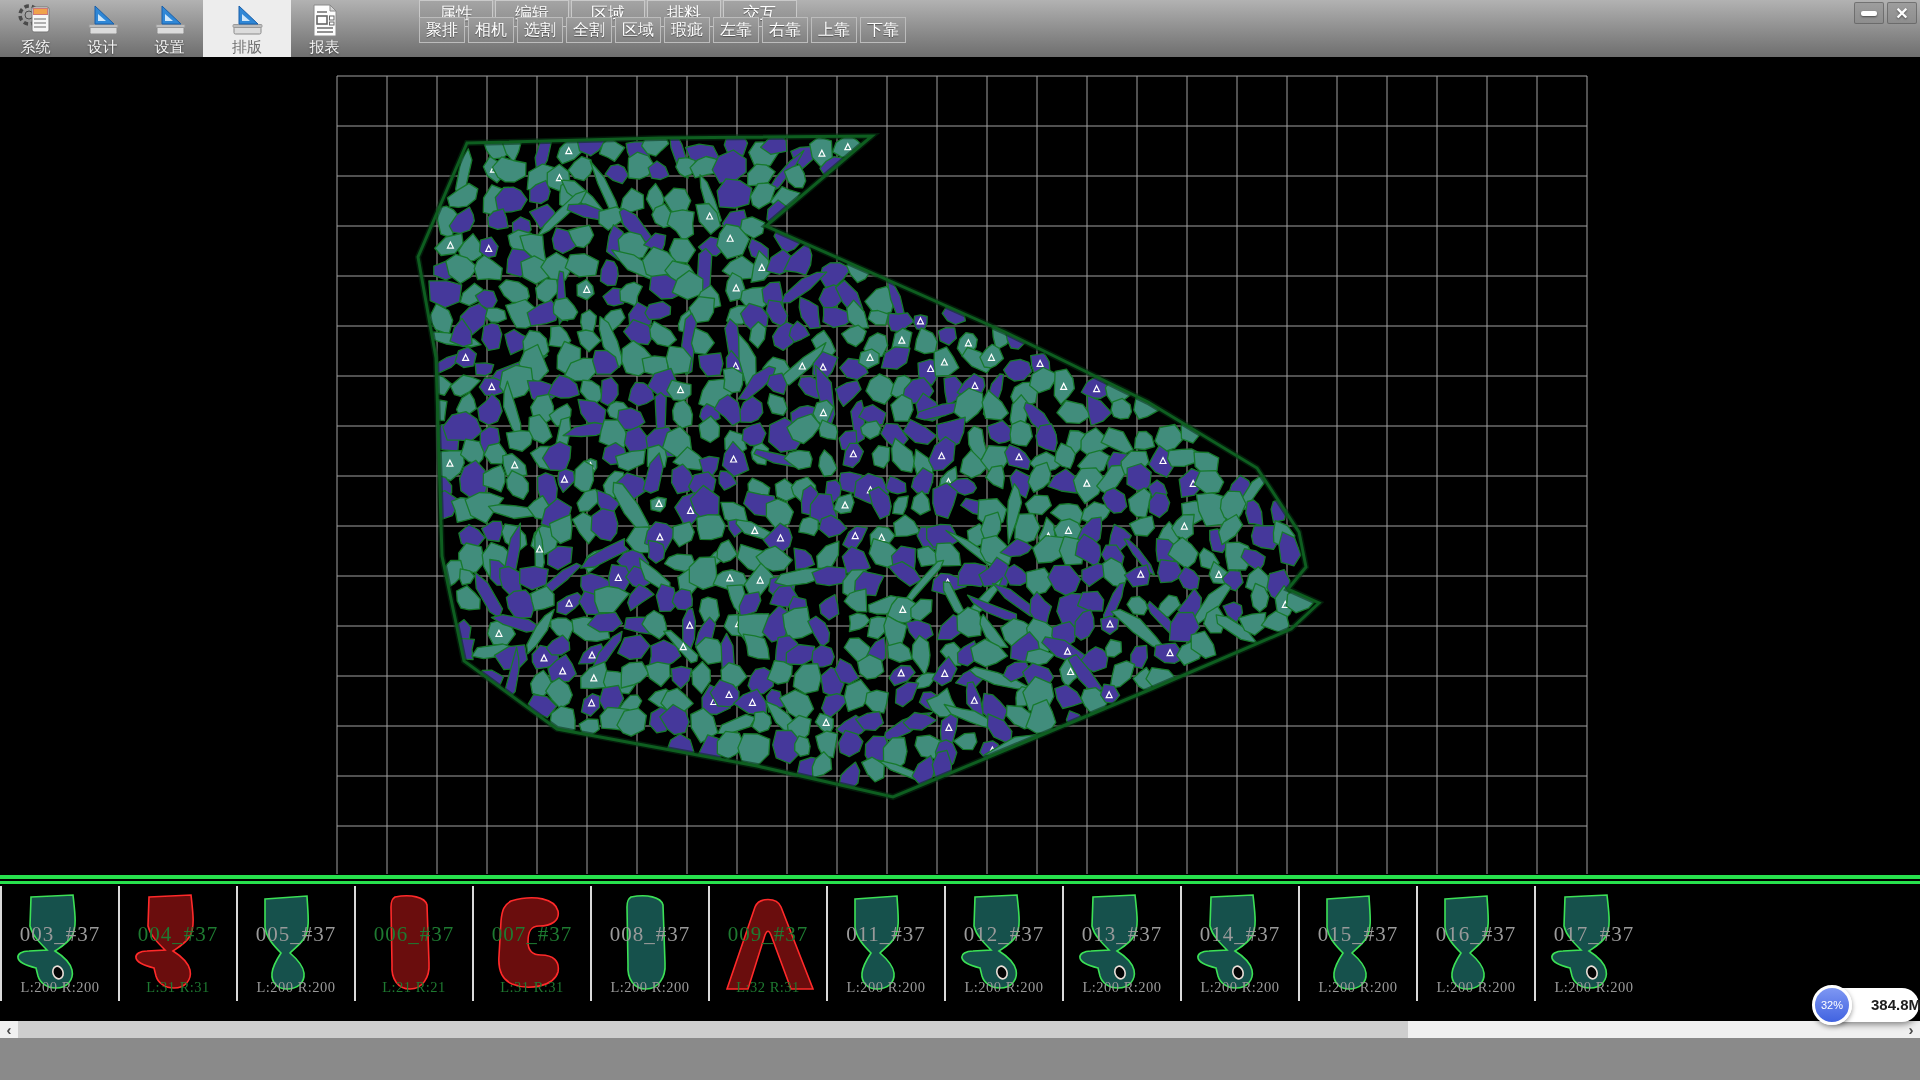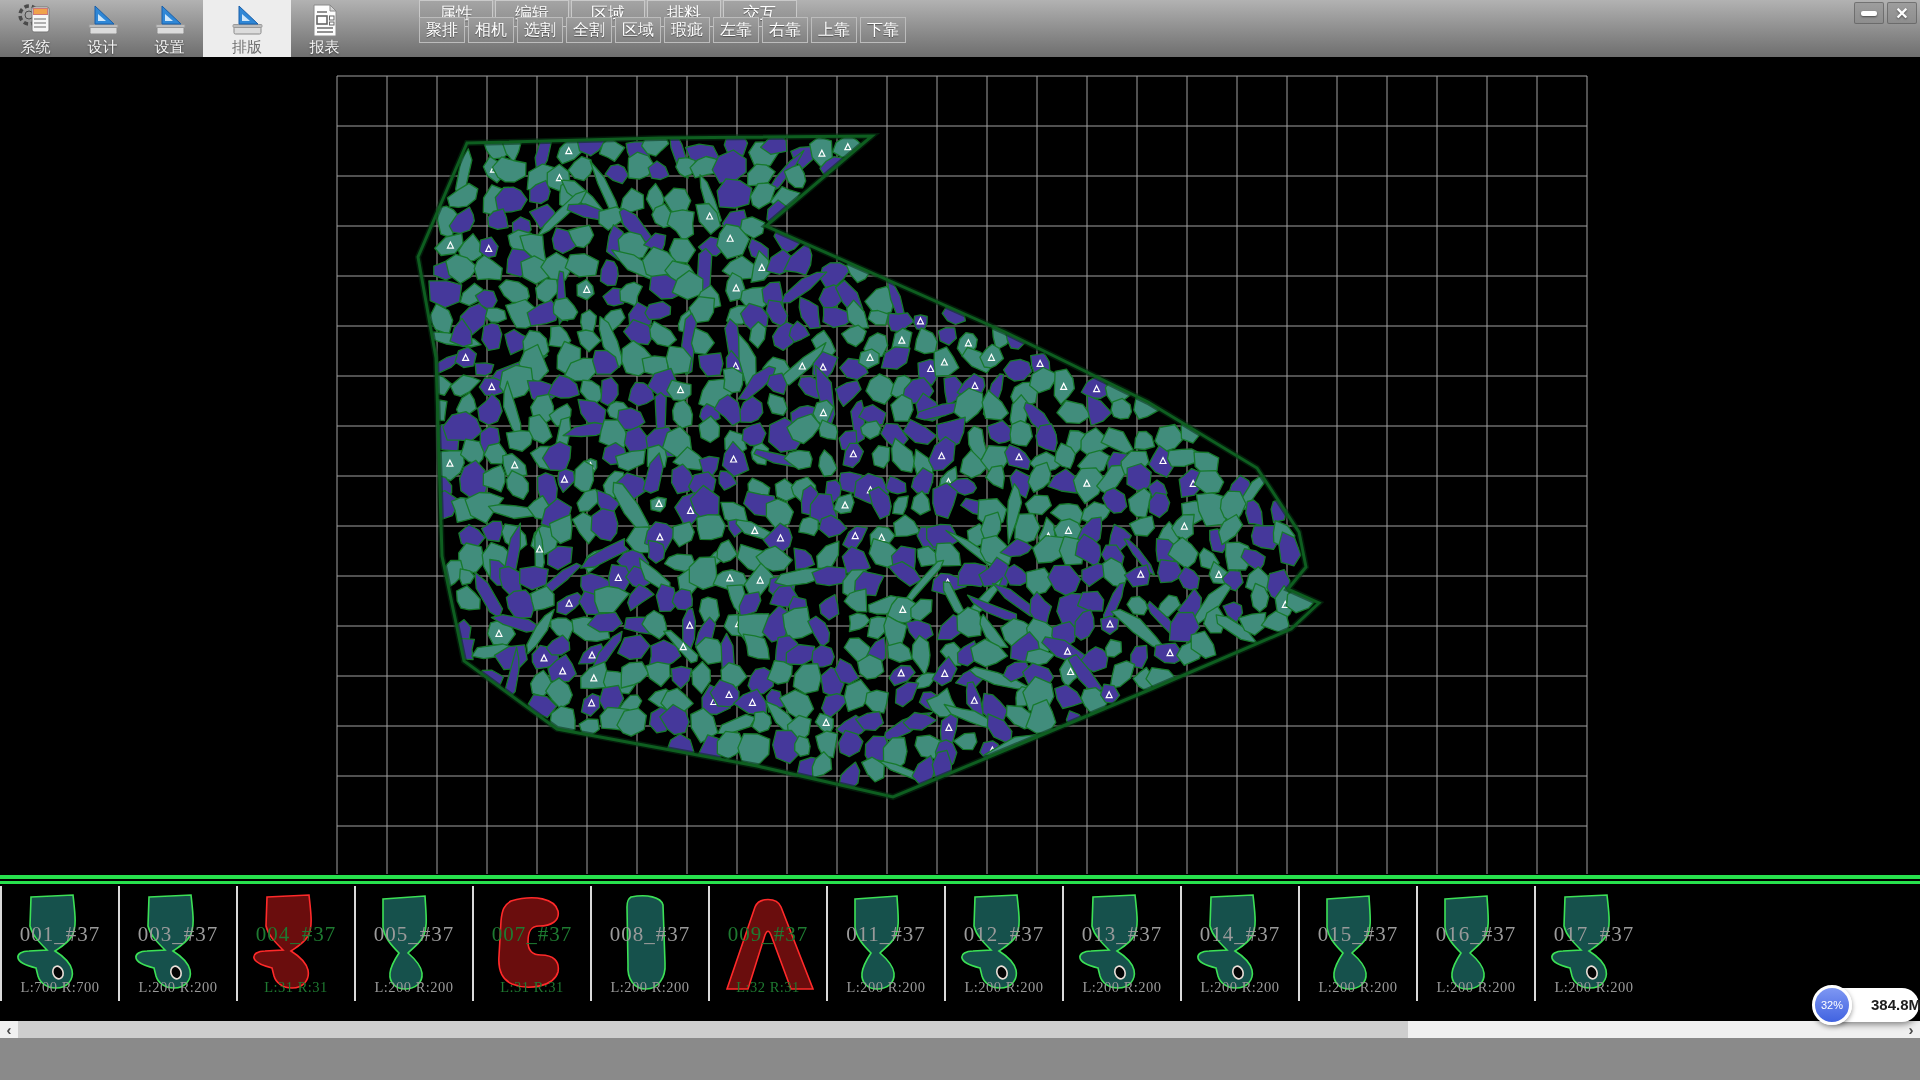--- a/index.html
+++ b/index.html
@@ -1008,44 +1008,43 @@
 
   <div class="strip">
     <div class="gline gl1"></div>
     <div class="gline gl2"></div>
     <div class="tiles" id="tilesRow">
         <div class="tile">
           <svg viewBox="0 0 100 100" preserveAspectRatio="xMidYMid meet">
             <path d="M20,4 L62,2 C64,20 66,34 61,43 C57,50 50,54 44,58 C52,63 59,69 61,77 C63,87 56,95 45,95 C36,95 29,90 27,83 L25,75 C17,73 8,70 7,65 C6,61 11,58 18,58 L36,57 C28,49 21,42 19,33 Z" fill="#16514c" stroke="#3ce156" stroke-width="1.6"></path>
             <ellipse cx="47" cy="79.5" rx="5" ry="6.5" transform="rotate(-20 47 79.5)" fill="#050505" stroke="#eadfd8" stroke-width="1.6"></ellipse>
           </svg>
-          <div class="tid" style="color: rgb(154, 154, 154);">001_#37</div>
-          <div class="tlr" style="color: rgb(154, 154, 154);">L:700 R:700</div>
-        </div>
-        <div class="tile">
-          <svg viewBox="0 0 100 100" preserveAspectRatio="xMidYMid meet">
-            <path d="M20,4 L62,2 C64,20 66,34 61,43 C57,50 50,54 44,58 C52,63 59,69 61,77 C63,87 56,95 45,95 C36,95 29,90 27,83 L25,75 C17,73 8,70 7,65 C6,61 11,58 18,58 L36,57 C28,49 21,42 19,33 Z" fill="#16514c" stroke="#3ce156" stroke-width="1.6"></path>
-            <ellipse cx="47" cy="79.5" rx="5" ry="6.5" transform="rotate(-20 47 79.5)" fill="#050505" stroke="#eadfd8" stroke-width="1.6"></ellipse>
-          </svg>
           <div class="tid" style="color: rgb(154, 154, 154);">003_#37</div>
           <div class="tlr" style="color: rgb(154, 154, 154);">L:200 R:200</div>
         </div>
         <div class="tile">
           <svg viewBox="0 0 100 100" preserveAspectRatio="xMidYMid meet">
             <path d="M20,4 L62,2 C64,20 66,34 61,43 C57,50 50,54 44,58 C52,63 59,69 61,77 C63,87 56,95 45,95 C36,95 29,90 27,83 L25,75 C17,73 8,70 7,65 C6,61 11,58 18,58 L36,57 C28,49 21,42 19,33 Z" fill="#6a0d0d" stroke="#ff2a2a" stroke-width="1.6"></path>
           </svg>
           <div class="tid" style="color: rgb(30, 122, 49);">004_#37</div>
           <div class="tlr" style="color: rgb(30, 122, 49);">L:31 R:31</div>
         </div>
         <div class="tile">
           <svg viewBox="0 0 100 100" preserveAspectRatio="xMidYMid meet">
             <path d="M18,6 L60,3 C61,22 63,34 58,44 C54,51 48,55 43,60 C50,66 56,72 57,80 C58,90 50,96 40,96 C31,96 24,90 25,80 C26,72 30,66 34,60 C26,52 19,44 18,34 Z" fill="#16514c" stroke="#3ce156" stroke-width="1.6"></path>
           </svg>
           <div class="tid" style="color: rgb(154, 154, 154);">005_#37</div>
           <div class="tlr" style="color: rgb(154, 154, 154);">L:200 R:200</div>
+        </div>
+        <div class="tile">
+          <svg viewBox="0 0 100 100" preserveAspectRatio="xMidYMid meet">
+            <path d="M30,4 C46,1 60,4 62,12 L64,70 C65,85 57,96 45,96 C33,96 26,86 27,72 L26,14 C26,8 27,6 30,4 Z" fill="#6a0d0d" stroke="#ff2a2a" stroke-width="1.6"></path>
+          </svg>
+          <div class="tid" style="color: rgb(30, 122, 49);">006_#37</div>
+          <div class="tlr" style="color: rgb(30, 122, 49);">L:21 R:21</div>
         </div>
         <div class="tile">
           <svg viewBox="0 0 100 100" preserveAspectRatio="xMidYMid meet">
             <path d="M28,8 C52,1 72,6 75,18 C77,28 68,33 56,33 C48,33 45,38 45,49 C45,58 49,62 58,62 C70,62 77,68 75,79 C71,93 46,98 29,91 C18,86 15,76 16,63 L18,28 C19,17 21,12 28,8 Z" fill="#6a0d0d" stroke="#ff2a2a" stroke-width="1.6"></path>
           </svg>
           <div class="tid" style="color: rgb(30, 122, 49);">007_#37</div>
           <div class="tlr" style="color: rgb(30, 122, 49);">L:31 R:31</div>
         </div>
         <div class="tile">
           <svg viewBox="0 0 100 100" preserveAspectRatio="xMidYMid meet">

